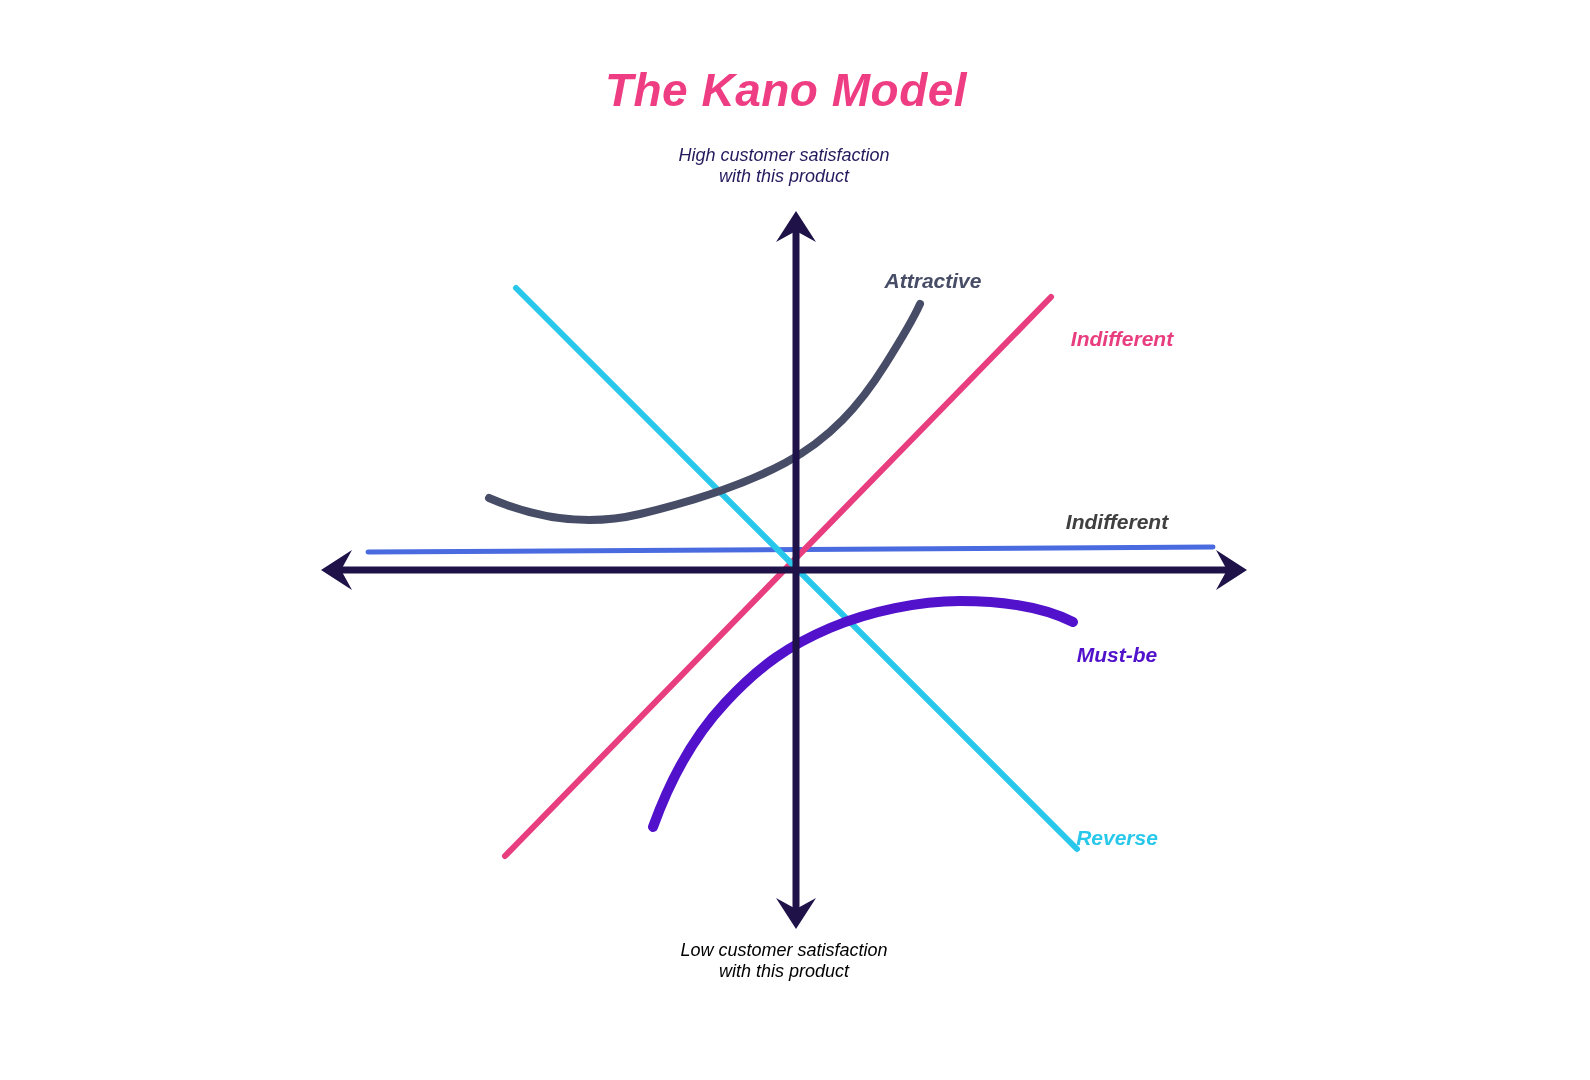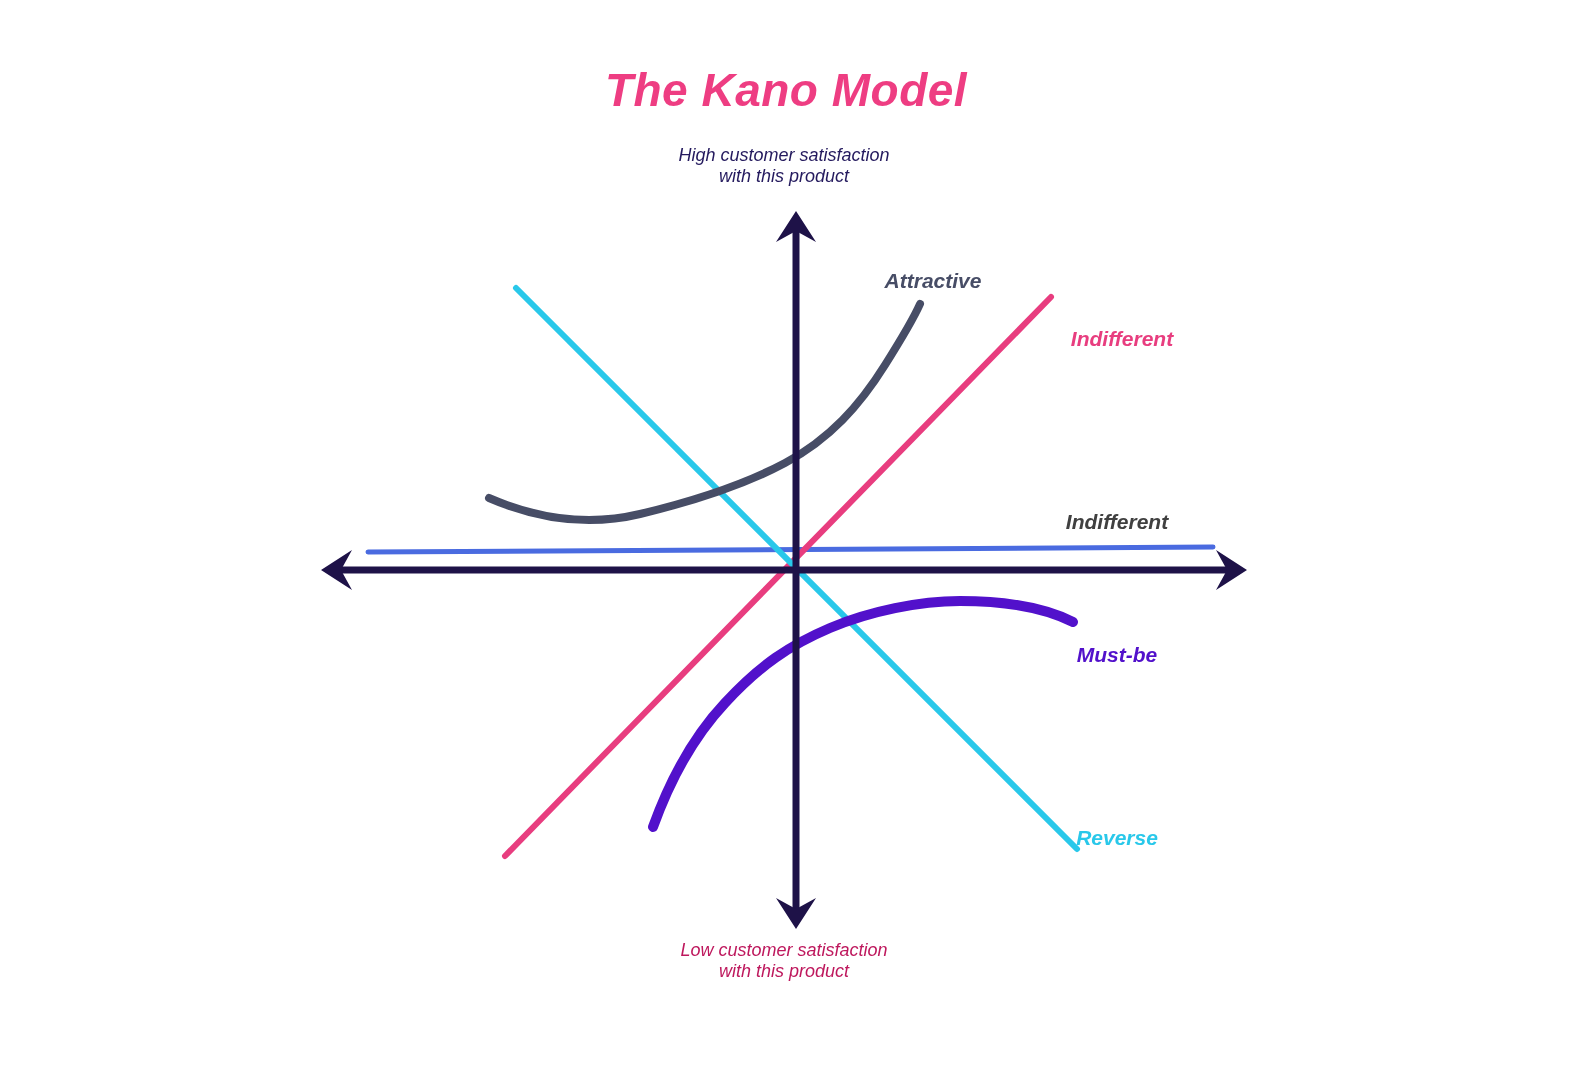--- a/index.html
+++ b/index.html
@@ -68,21 +68,21 @@
     <path d="M336,570 L1232,570" fill="none" stroke-width="7" stroke="#1e1248"></path>
     <path d="M321,570 L352,550 L341,570 L352,590 Z" fill="#1e1248"></path>
     <path d="M1247,570 L1216,550 L1227,570 L1216,590 Z" fill="#1e1248"></path>
   </svg>
 
   <div class="lbl page-title" style="left: 786px; top: 90px; color: rgb(238, 61, 130);">The Kano Model</div>
 
   <div class="lbl axis-label" style="left: 784px; top: 166px; color: rgb(36, 26, 94);">High customer satisfaction
 with this product</div>
 
-  <div class="lbl axis-label" style="left: 784px; top: 961px; color: #be185d; text-align: center;">Low customer satisfaction
+  <div class="lbl axis-label" style="left: 784px; top: 961px; color: #000000; text-align: center;">Low customer satisfaction
 with this product</div>
 
 
 
   <div class="lbl curve-label" style="left: 933px; top: 281px; color: rgb(71, 77, 102); text-align: center;">Attractive</div>
 
   <div class="lbl curve-label" style="left: 1122px; top: 339px; color: rgb(232, 61, 127);">Indifferent</div>
 
   <div class="lbl curve-label" style="left: 1117px; top: 522px; color: #404040;">Indifferent</div>
 

